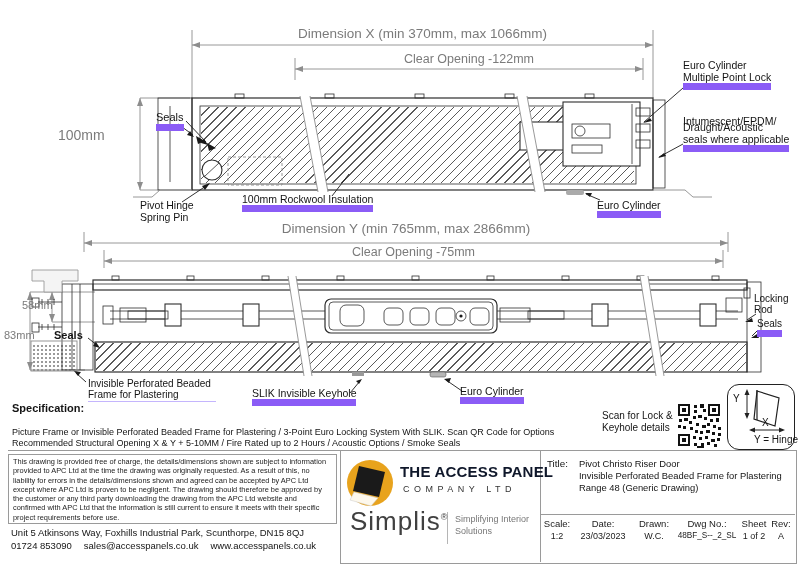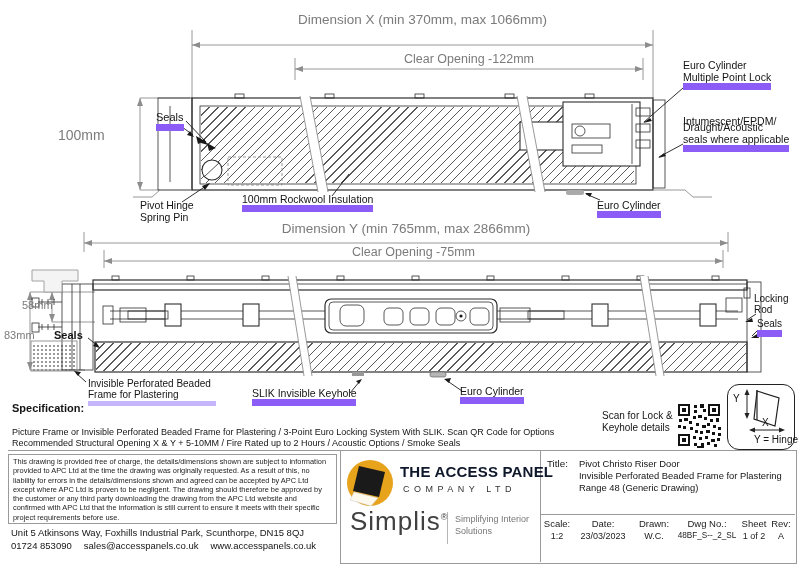--- a/index.html
+++ b/index.html
@@ -218,21 +218,21 @@
         <polygon class="arrB" points="751,338 757,334 759,338"></polygon>
       <line class="ldr" x1="86" y1="382" x2="76" y2="373"></line>
         <polygon class="arrB" points="74,371 81,372 78,376"></polygon>
       <line class="ldr" x1="350" y1="393" x2="360" y2="381"></line>
         <polygon class="arrB" points="362,379 356,381 359,384"></polygon>
       <line class="ldr" x1="462" y1="391" x2="446" y2="380"></line>
         <polygon class="arrB" points="444,379 451,378 449,383"></polygon>
     </g>
   </svg>
 
-  <div class="lbl dimtxt ctr" style="left:192px;top:13px;width:461px;font-size:13.5px;">Dimension X (min 370mm, max 1066mm)</div>
+  <div class="lbl dimtxt ctr" style="left:192px;top:27px;width:461px;font-size:13.5px;">Dimension X (min 370mm, max 1066mm)</div>
   <div class="lbl dimtxt ctr" style="left:295px;top:53px;width:348px;font-size:12.5px;">Clear Opening -122mm</div>
   <div class="lbl dimtxt" style="left:58px;top:128px;font-size:14px;">100mm</div>
   <div class="lbl u" style="left:156px;top:112px;font-size:11px;">Seals</div>
   <div class="lbl" style="left:140px;top:200px;">Pivot Hinge</div>
   <div class="lbl" style="left:140px;top:212px;">Spring Pin</div>
   <div class="lbl u" style="left:242px;top:194px;">100mm Rockwool Insulation</div>
   <div class="lbl u" style="left:597px;top:200px;">Euro Cylinder</div>
   <div class="lbl" style="left:683px;top:60px;">Euro Cylinder</div>
   <div class="lbl u" style="left:683px;top:72px;">Multiple Point Lock</div>
   <div class="lbl" style="left:683px;top:116px;">Intumescent/EPDM/</div>
@@ -241,21 +241,21 @@
 
   <div class="lbl dimtxt ctr" style="left:84px;top:222px;width:644px;font-size:13.5px;">Dimension Y (min 765mm, max 2866mm)</div>
   <div class="lbl dimtxt ctr" style="left:104px;top:246px;width:619px;font-size:12.5px;">Clear Opening -75mm</div>
   <div class="lbl dimtxt" style="left:22px;top:300px;font-size:11px;">58mm</div>
   <div class="lbl dimtxt" style="left:4px;top:330px;font-size:11px;">83mm</div>
   <div class="lbl bold" style="left:54px;top:330px;font-size:11px;">Seals</div>
   <div class="lbl" style="left:754px;top:294px;font-size:10px;">Locking</div>
   <div class="lbl" style="left:754px;top:305px;font-size:10px;">Rod</div>
   <div class="lbl u" style="left:757px;top:319px;font-size:10px;">Seals</div>
   <div class="lbl" style="left:88px;top:379px;font-size:10px;">Invisible Perforated Beaded</div>
-  <div class="lbl" style="left:88px;top:390px;width:128px;font-size:10px;border-bottom:5px solid #c4b5fd;">Frame for Plastering</div>
+  <div class="lbl" style="left:88px;top:390px;width:128px;font-size:10px;border-bottom:1px solid #c4b5fd;">Frame for Plastering</div>
   <div class="lbl u" style="left:252px;top:388px;">SLIK Invisible Keyhole</div>
   <div class="lbl u" style="left:460px;top:386px;">Euro Cylinder</div>
 
   <div class="lbl bold" style="left:12px;top:403px;font-size:11px;">Specification:</div>
   <div class="lbl" style="left:12px;top:428px;font-size:9px;">Picture Frame or Invisible Perforated Beaded Frame for Plastering / 3-Point Euro Locking System With SLIK. Scan QR Code for Options</div>
   <div class="lbl" style="left:12px;top:439px;font-size:9px;">Recommended Structural Opening X &amp; Y + 5-10MM / Fire Rated up to 2 Hours / Acoustic Options / Smoke Seals</div>
 
   <div class="lbl" style="left:602px;top:411px;font-size:10px;">Scan for Lock &amp;</div>
   <div class="lbl" style="left:602px;top:423px;font-size:10px;">Keyhole details</div>
   <svg width="46" height="46" style="position:absolute;left:676px;top:402px;z-index:5;">

